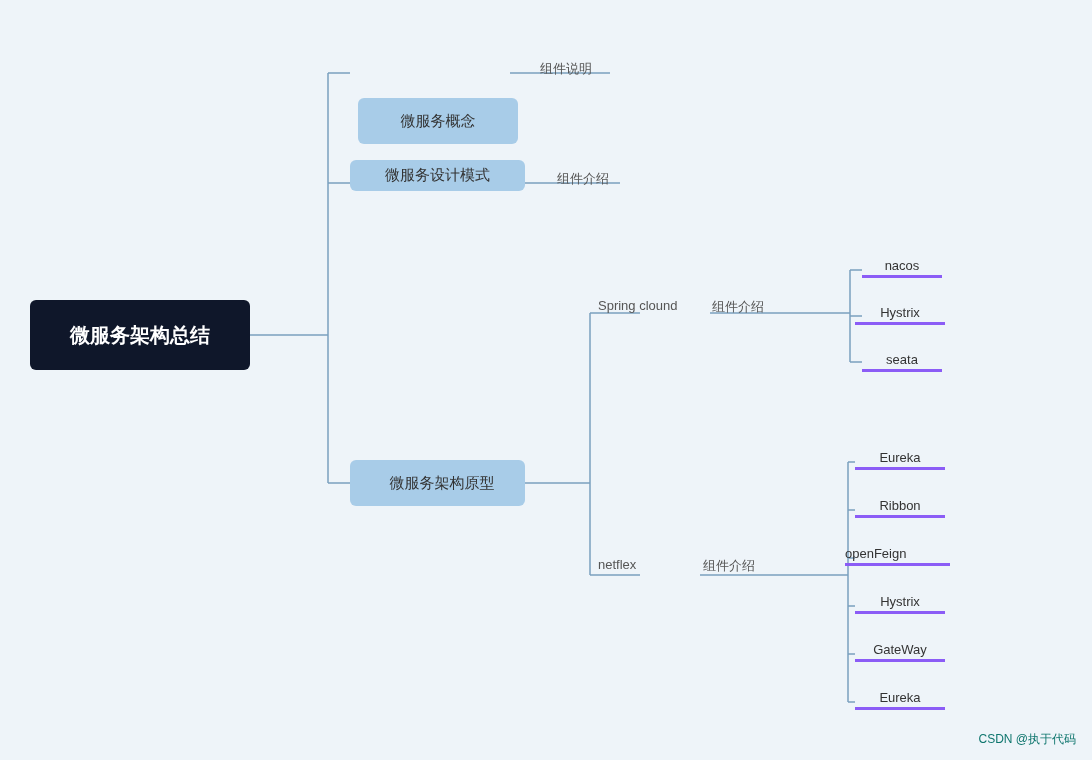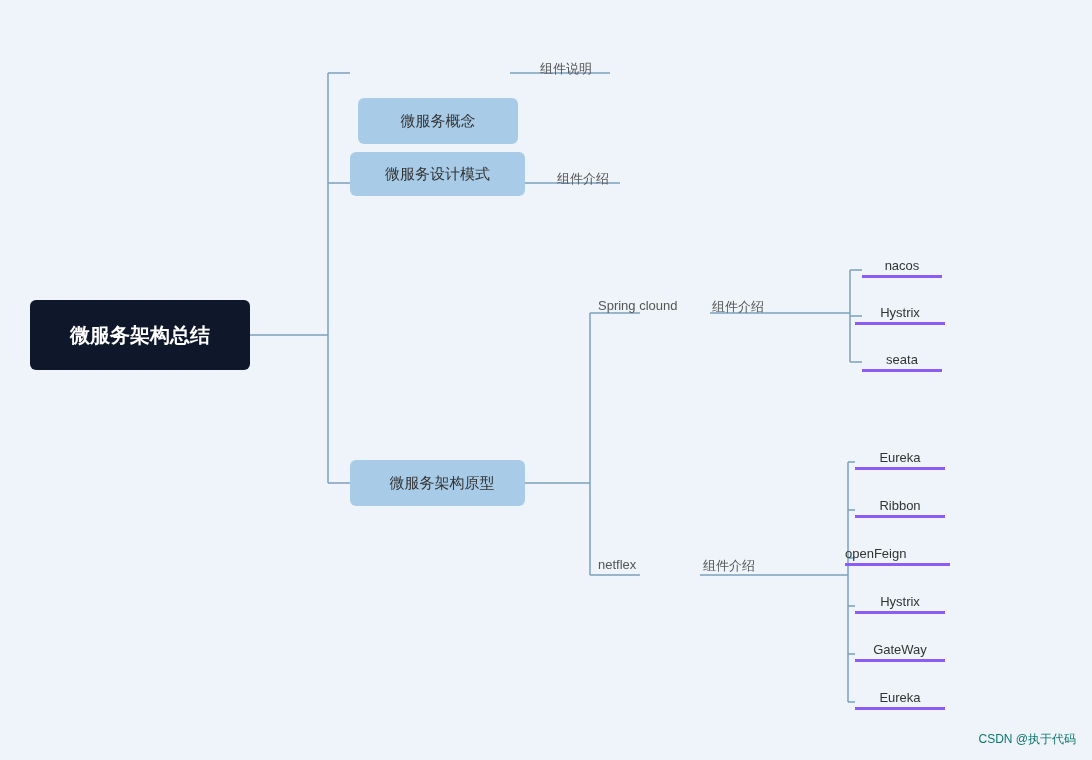--- a/index.html
+++ b/index.html
@@ -104,21 +104,21 @@
     <span>微服务架构总结</span>
   </div>
 
   <div class="node-level1" style="left:358px; top:50px; width:160px; height:46px;margin-top:48px;">
     <span>微服务概念</span>
   </div>
   <div class="node-label" style="left:540px; top:60px;">
     <span>组件说明</span>
   </div>
 
-  <div class="node-level1" style="left:350px; top:152px; width:175px; height:44px;">
+  <div class="node-level1" style="left:350px; top:160px; width:175px; height:31px;">
     <span>微服务设计模式</span>
   </div>
   <div class="node-label" style="left:557px; top:170px;">
     <span>组件介绍</span>
   </div>
 
   <div class="node-level1" style="left:350px; top:460px; width:175px; height:46px;padding-left:27px;">
     <span>微服务架构原型</span>
   </div>
 

